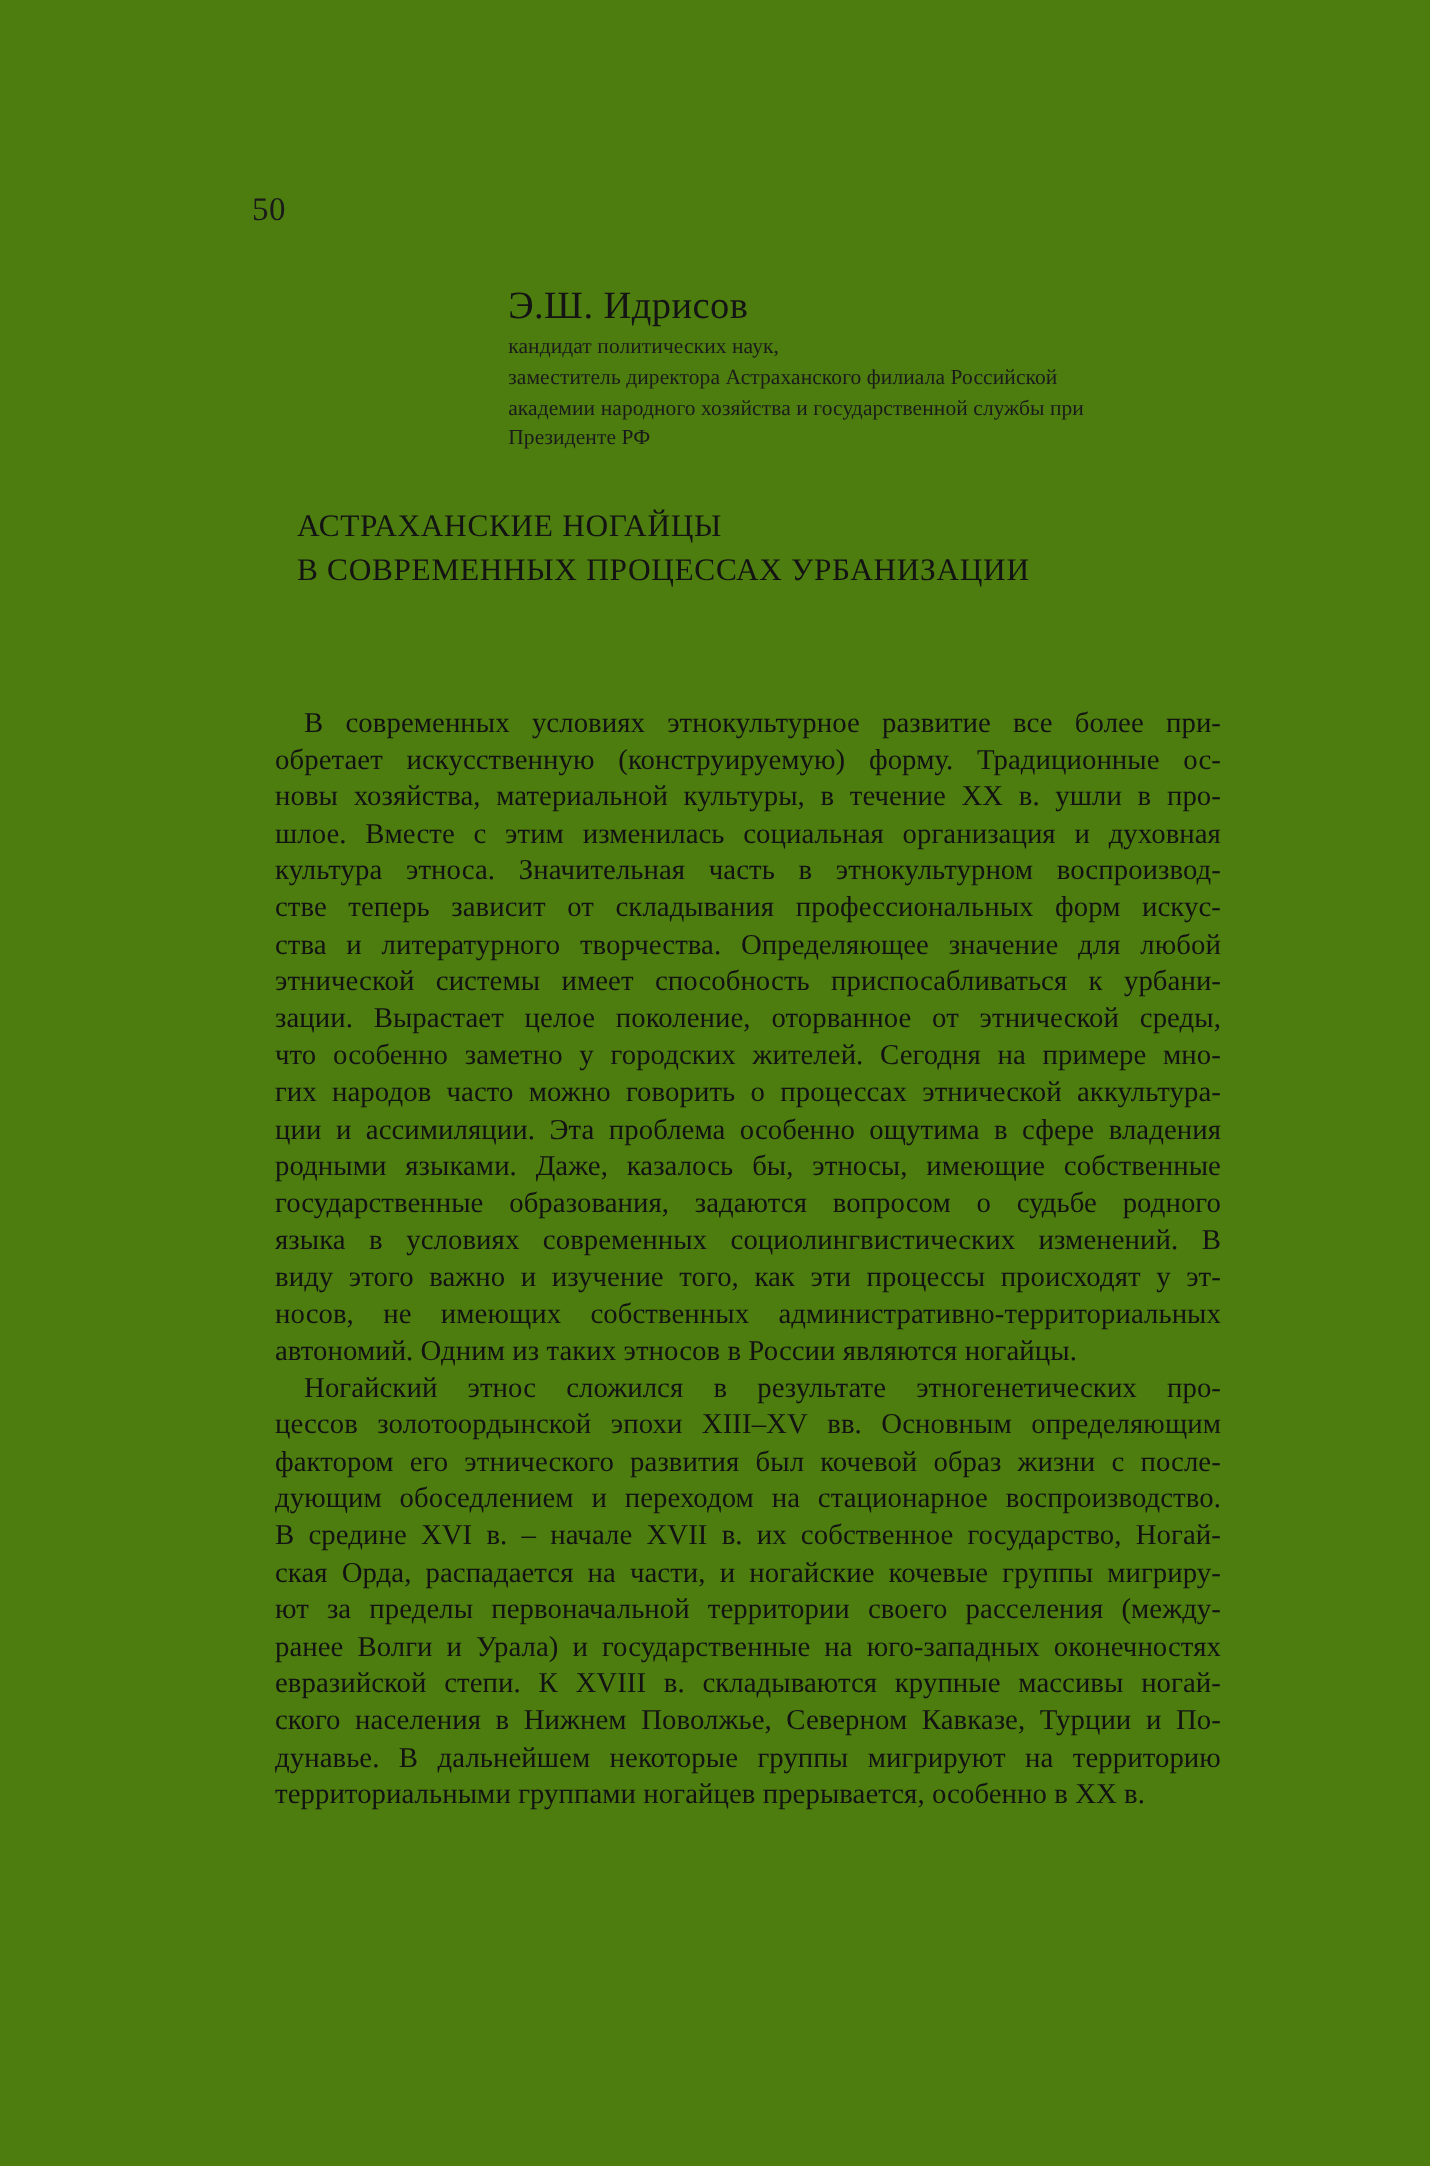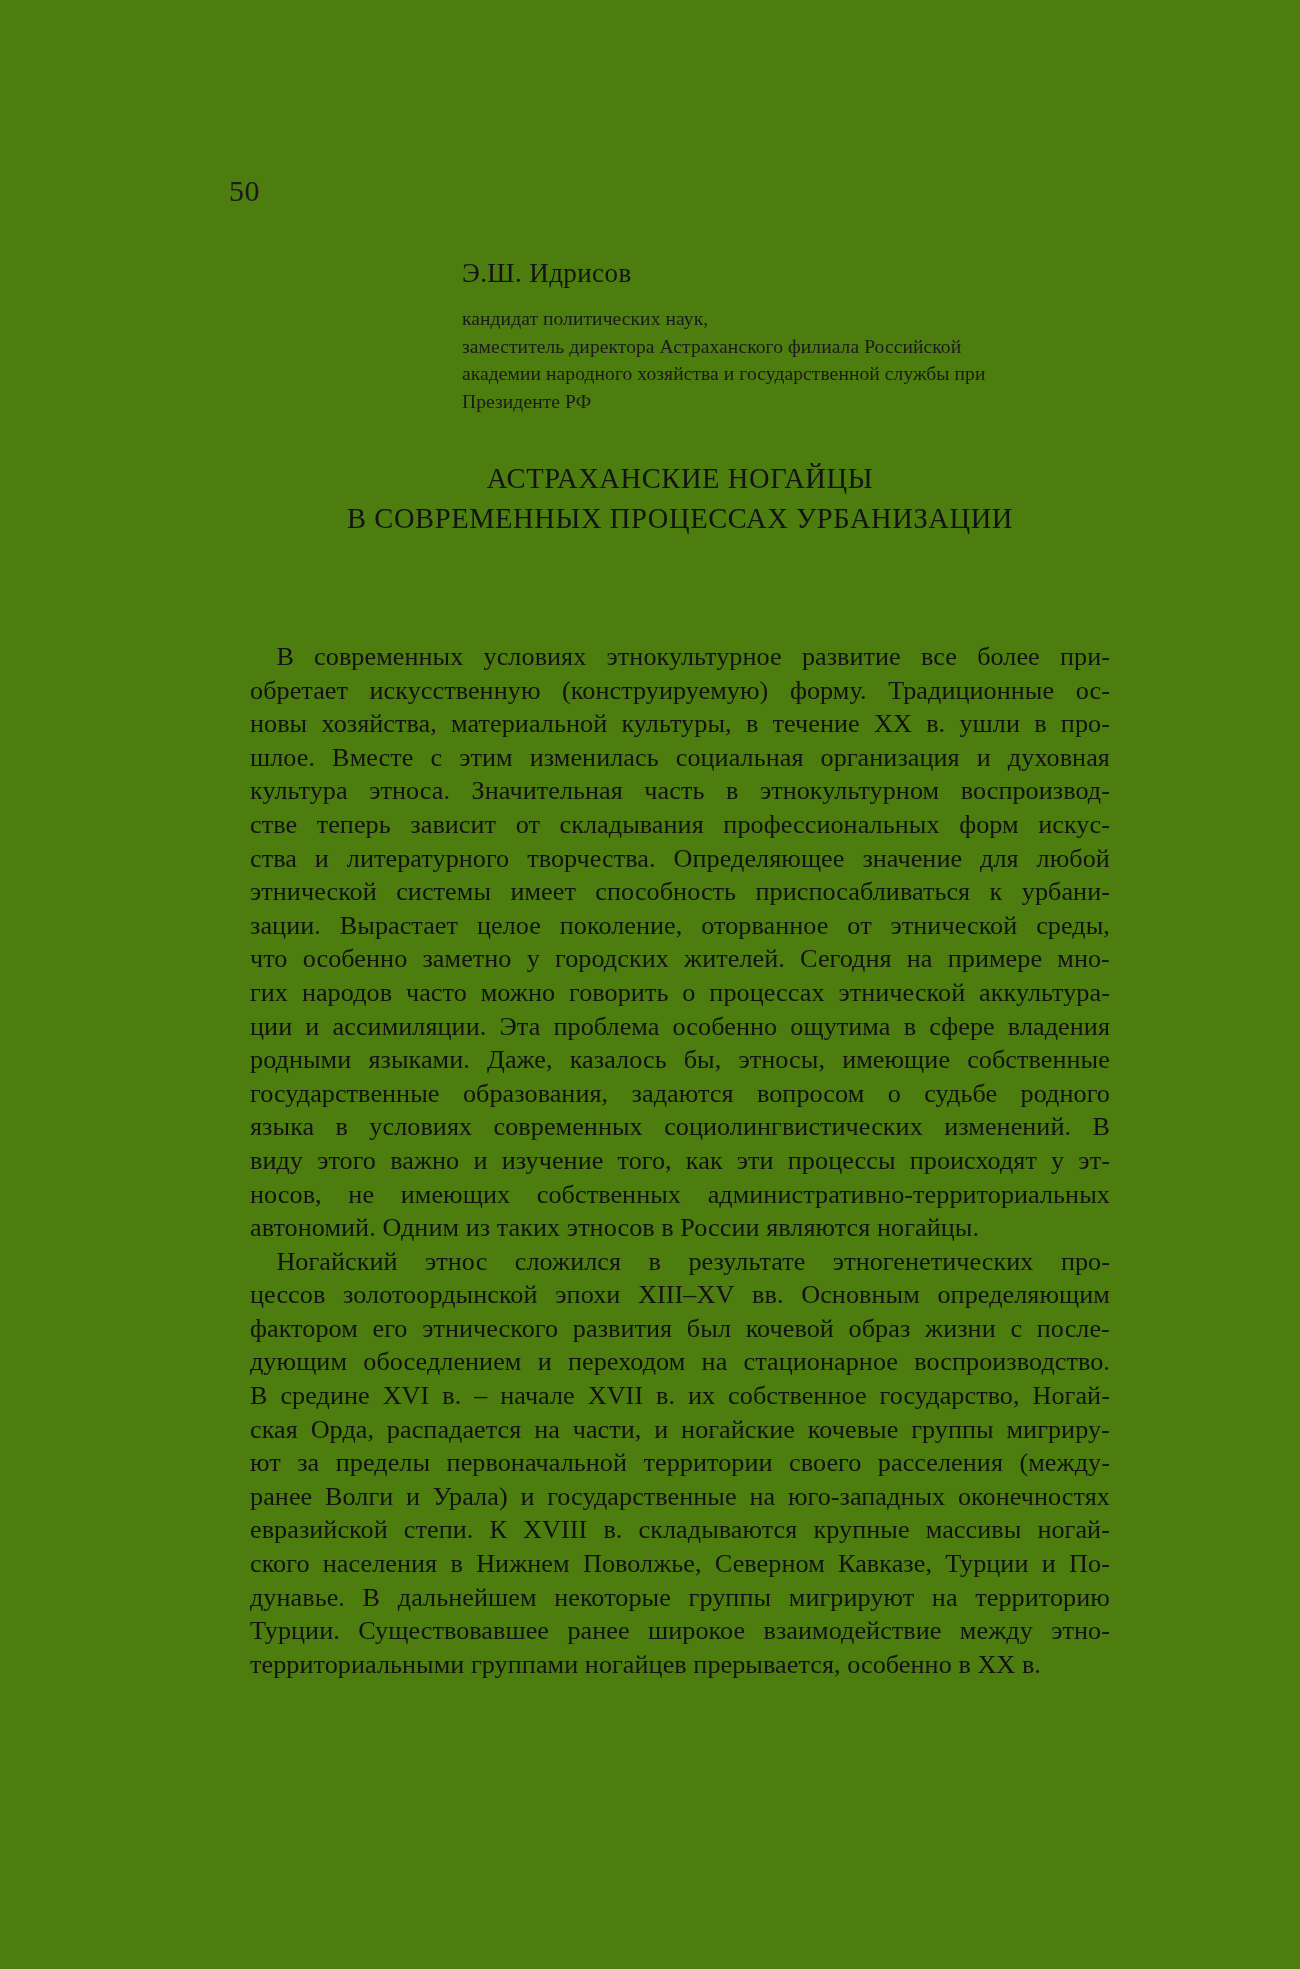--- a/index.html
+++ b/index.html
@@ -25,41 +25,40 @@
     color: #1a1a1a;
     letter-spacing: 0.5px;
   }
   .author-block {
     position: absolute;
     left: 462px;
     top: 258px;
     width: 650px;
   }
   .author-name {
-    font-size: 27px;
+    font-size: 35px;
     line-height: 1.15;
     letter-spacing: 0.4px;
     color: #141414;
-    margin-bottom: 16px;
+    margin-bottom: 4px;
   }
   .affiliation {
     font-size: 19.5px;
     line-height: 1.42;
     letter-spacing: 0.1px;
     color: #1a1a1a;
   }
   .affiliation div {
     white-space: nowrap;
   }
   .title-block {
     position: absolute;
     left: 270px;
     top: 459px;
     width: 820px;
-    text-align: center;
   }
   .title-line {
     font-size: 28.5px;
     line-height: 1.42;
     letter-spacing: 0.6px;
     color: #131313;
     white-space: nowrap;
   }
   .body-block {
     position: absolute;
@@ -400,26 +399,17 @@
         <div class="para-line justify">
           <span>дунавье.</span>
           <span>В</span>
           <span>дальнейшем</span>
           <span>некоторые</span>
           <span>группы</span>
           <span>мигрируют</span>
           <span>на</span>
           <span>территорию</span>
         </div>
-        <div class="para-line justify">
-          <span>Турции.</span>
-          <span>Существовавшее</span>
-          <span>ранее</span>
-          <span>широкое</span>
-          <span>взаимодействие</span>
-          <span>между</span>
-          <span>этно-</span>
-        </div>
         <div class="para-line">территориальными группами ногайцев прерывается, особенно в XX в.</div>
       </div>
   </div>
 
 </div>
 
 </body></html>

